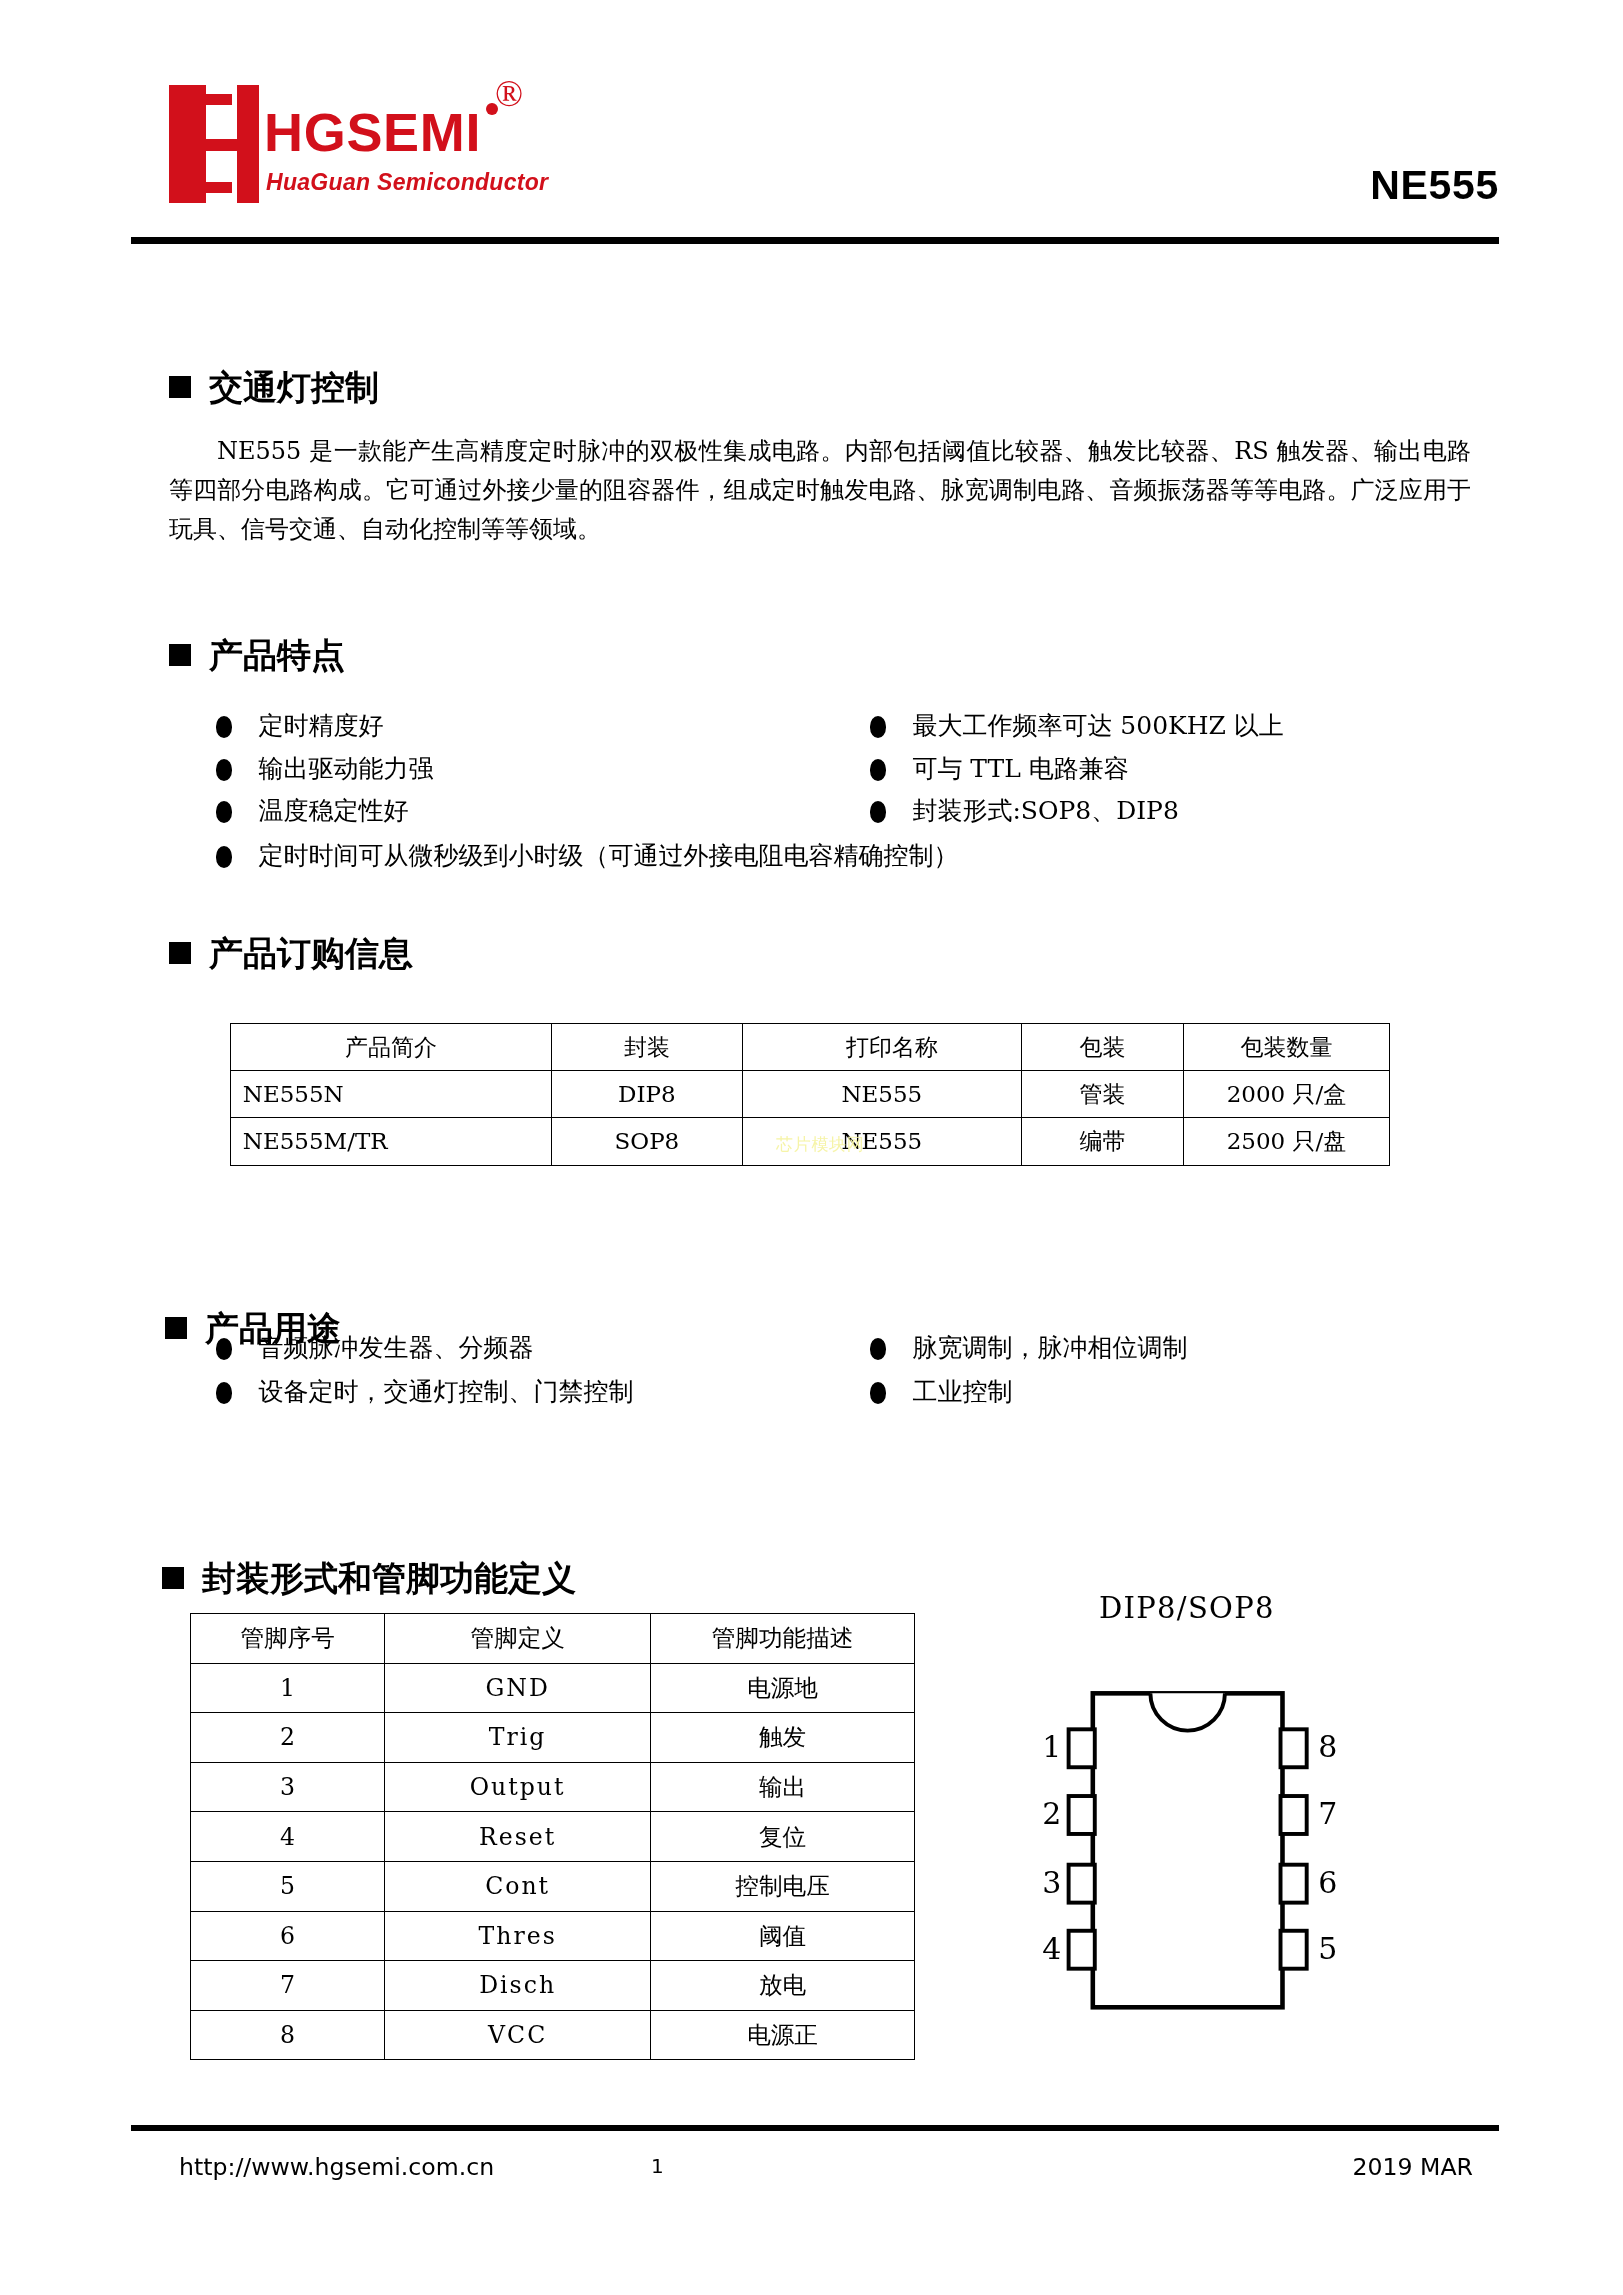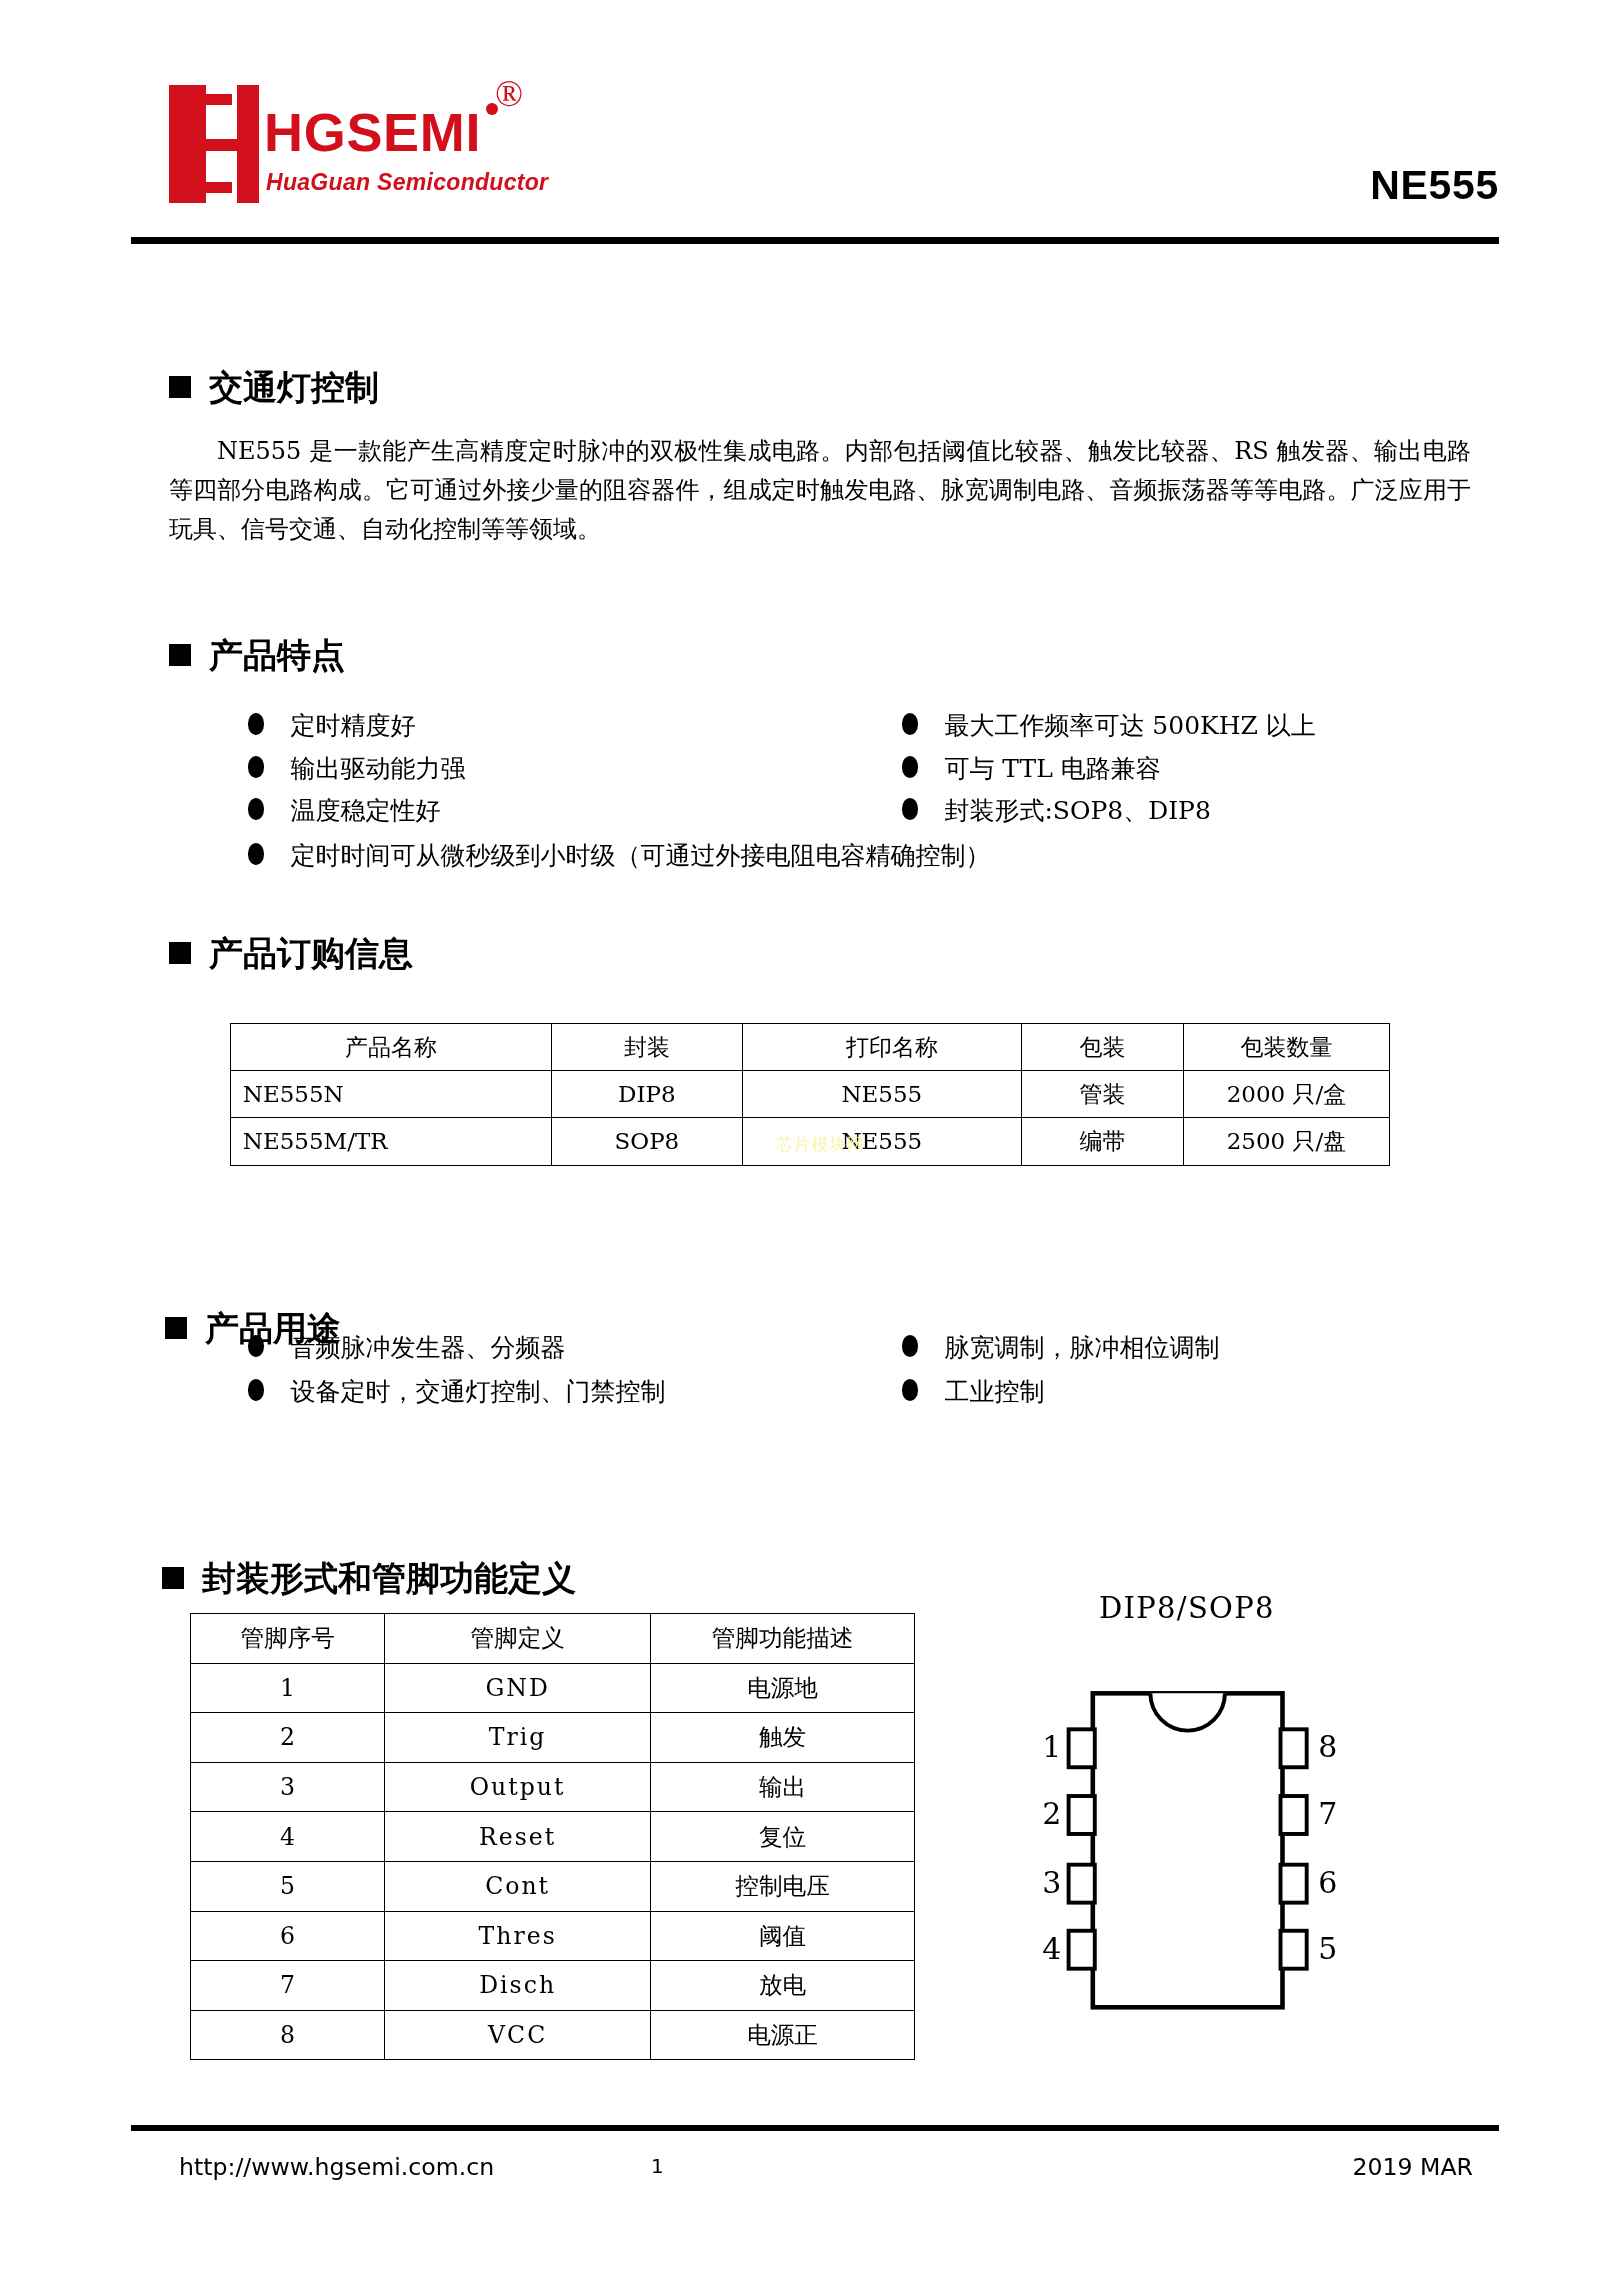--- a/index.html
+++ b/index.html
@@ -161,23 +161,22 @@
     font-size: 24px;
     line-height: 1.62;
     color: #000;
     text-align: justify;
     text-indent: 48px;
   }
 
   .bullet-row {
     position: absolute;
     display: flex;
-    align-items: flex-start;
-    white-space: nowrap;
-    margin-left: 32px;
+    align-items: flex-end;
+    white-space: nowrap;
   }
   .dot {
     width: 16.4px;
     height: 21.6px;
     border-radius: 50%;
     background: #000;
     display: inline-block;
     margin-right: 26px;
     flex: none;
   }
@@ -357,21 +356,21 @@
   </div>
 
   <div class="section-head" style="left:169px; top:936px;">
     <span class="sq"></span>
     <span class="section-title">产品订购信息</span>
   </div>
 
   <table class="grid" id="order-table">
     <tbody>
         <tr class="hdr">
-      <td style="width:327px;">产品名称</td>
+      <td style="width:327px;">产品简介</td>
       <td style="width:191px;">封装</td>
       <td style="width:268px;padding-left:27px;">打印名称</td>
       <td style="width:164px;">包装</td>
       <td style="width:209px;">包装数量</td>
     </tr>
     <tr>
       <td class="l">NE555N</td>
       <td class="c">DIP8</td>
       <td class="c">NE555</td>
       <td class="c">管装</td>

